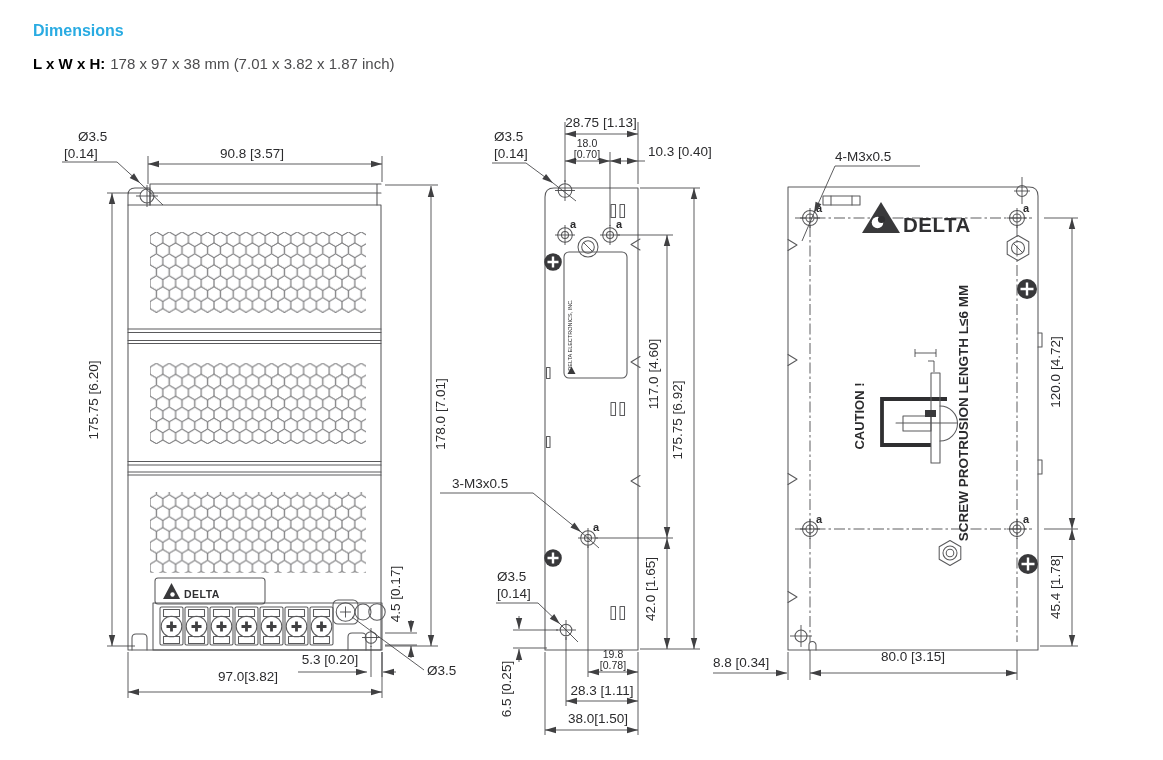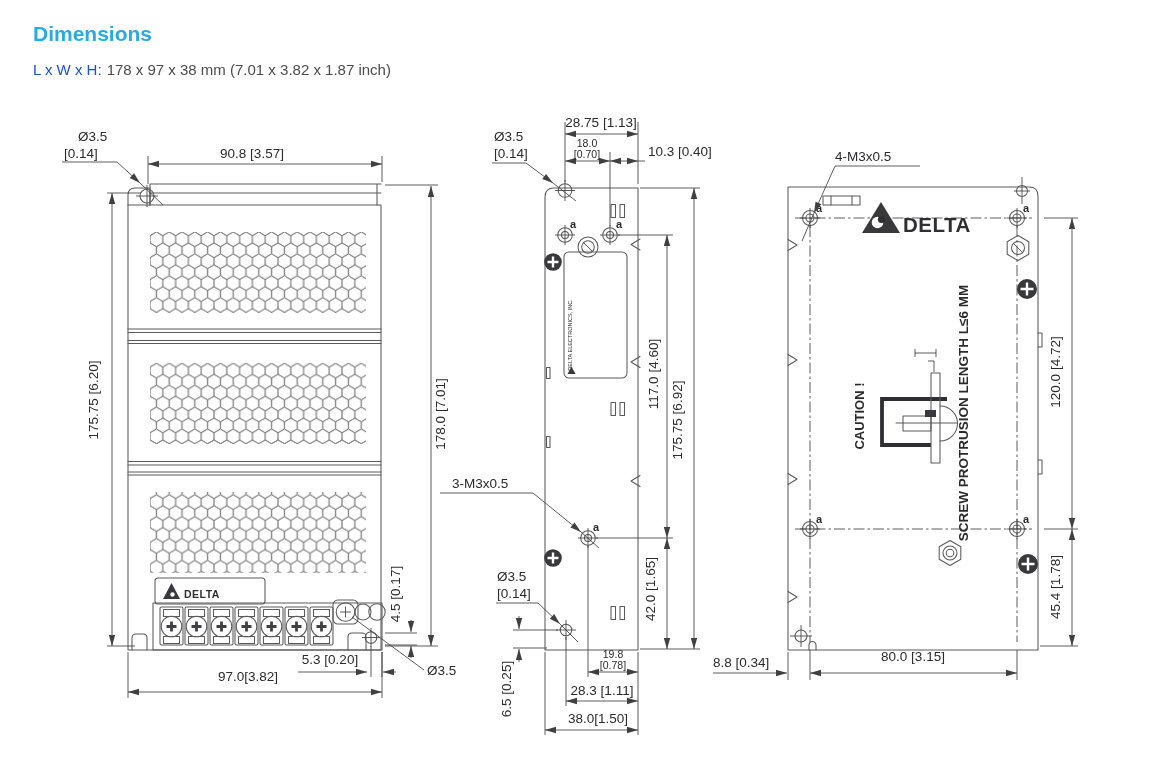--- a/index.html
+++ b/index.html
@@ -1,23 +1,23 @@
 <!DOCTYPE html>
 <html><head>
 <meta charset="utf-8">
 <style>
   html,body { margin:0; padding:0; }
   body {
     width:1163px; height:760px; background:#ffffff; position:relative;
     font-family:"Liberation Sans", sans-serif; overflow:hidden;
   }
   .hdr { position:absolute; left:33px; top:22px; }
-  .hdr h1 { font-size:21px; color:#29abe2; margin:0 0 15px 0; font-weight:bold; }
+  .hdr h1 { font-size:16px; color:#29abe2; margin:0 0 15px 0; font-weight:bold; }
   .hdr p  { font-size:15px; color:#4c4c4e; margin:0; }
-  .hdr .lbl { font-weight:normal; color:#1d4ed8; margin-right:5px; }
+  .hdr .lbl { font-weight:bold; color:#000000; margin-right:5px; }
   svg.drawing { position:absolute; left:0; top:0; }
 
   
   .geo { fill:none; stroke:#5a5a5c; stroke-width:1.05; stroke-linejoin:round; stroke-linecap:round; }
   .thick { fill:none; stroke:#2f2f31; stroke-width:3.8; stroke-linejoin:miter; }
   .dim { fill:none; stroke:#404042; stroke-width:0.85; }
   .dd  { stroke-dasharray:11 3 2.5 3; }
   .fd  { fill:#39393b; stroke:none; }
   .wx  { stroke:#ffffff; stroke-width:2.4; fill:none; }
   .hex { fill:none; stroke:#707072; stroke-width:0.8; }

